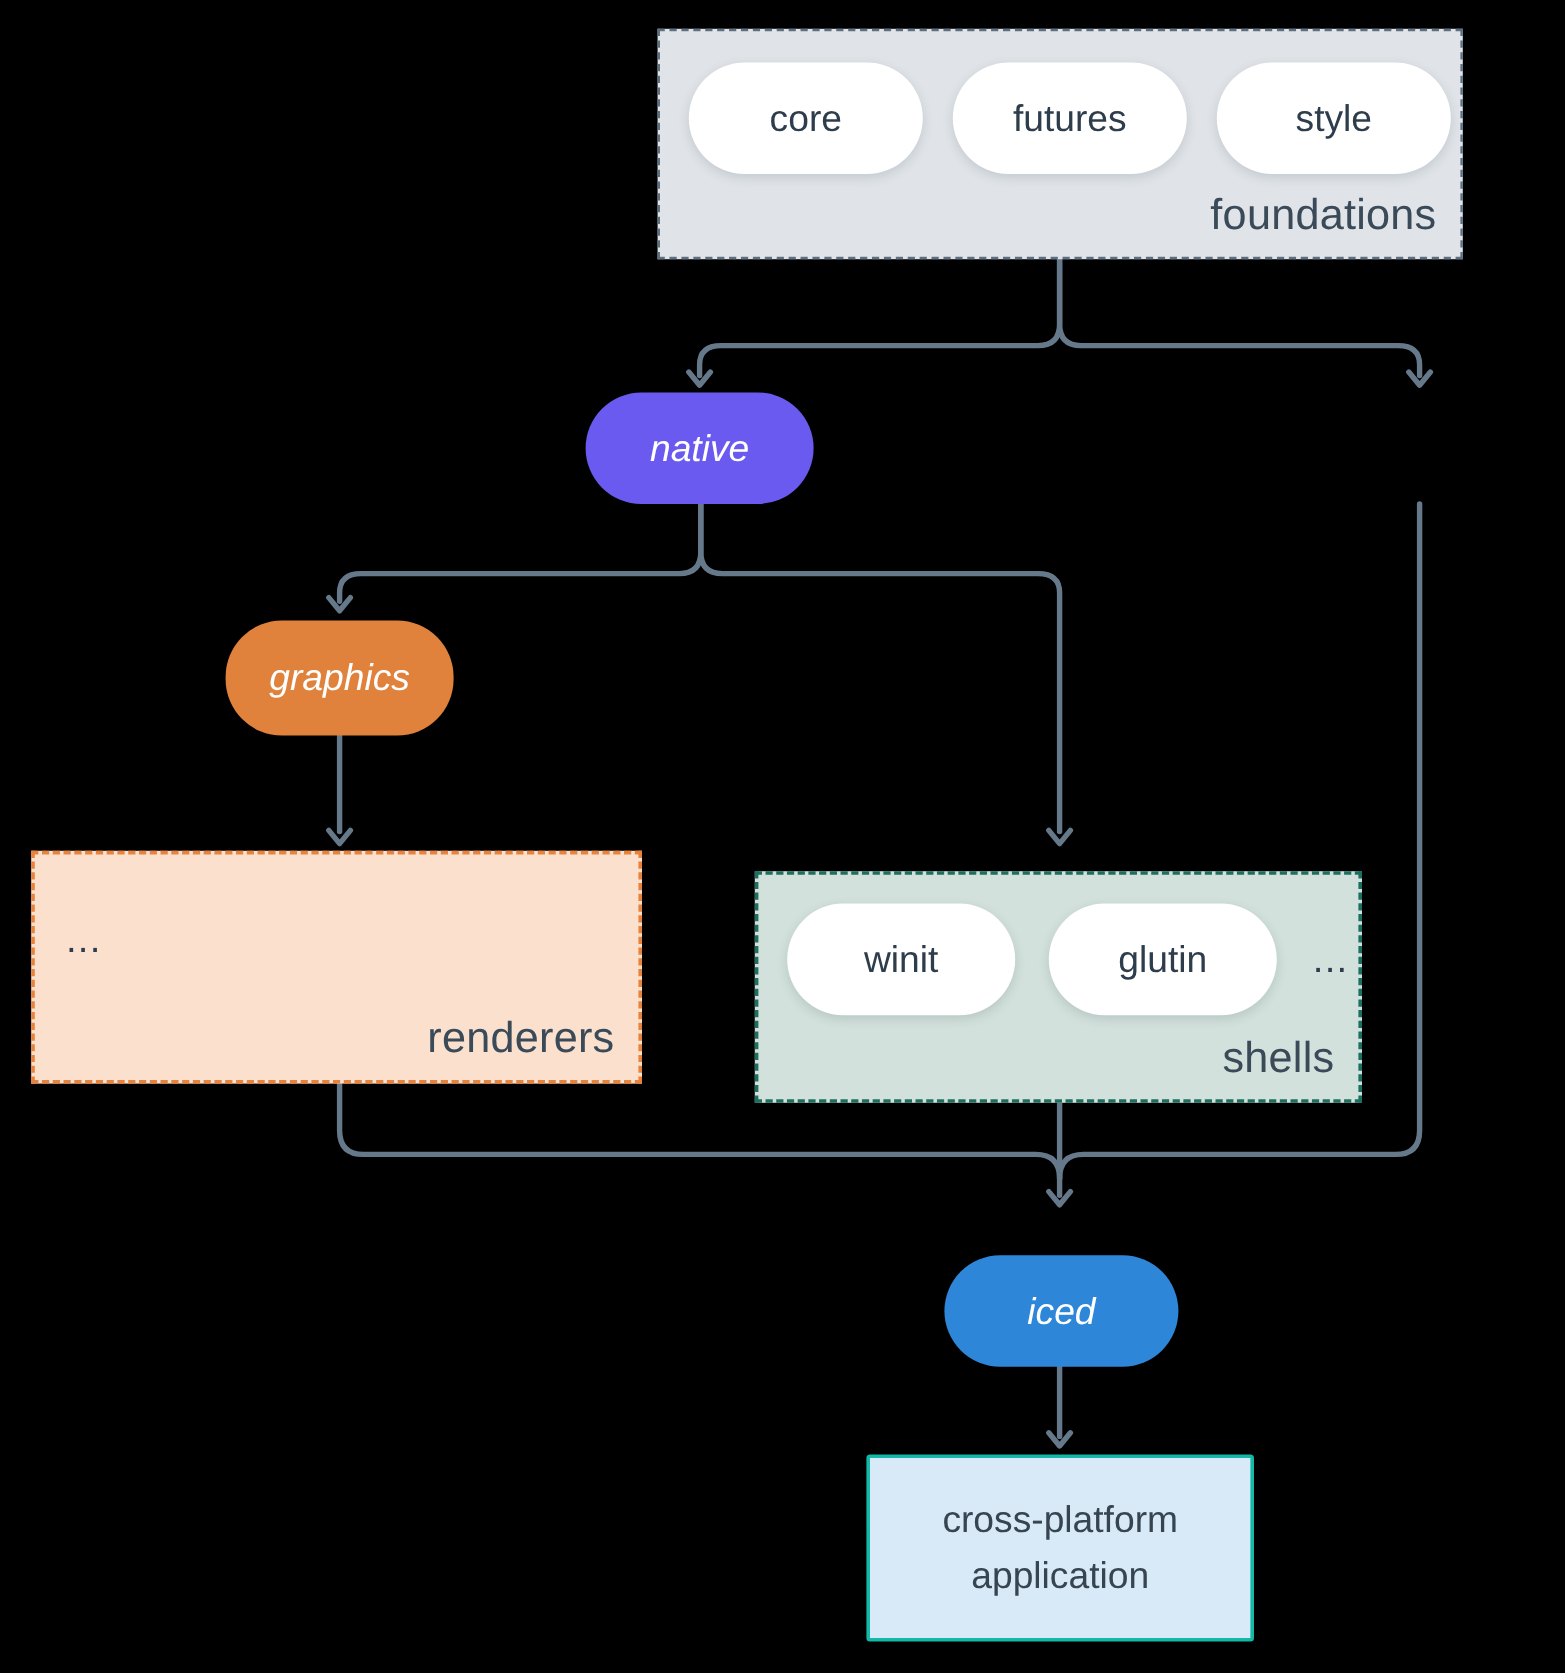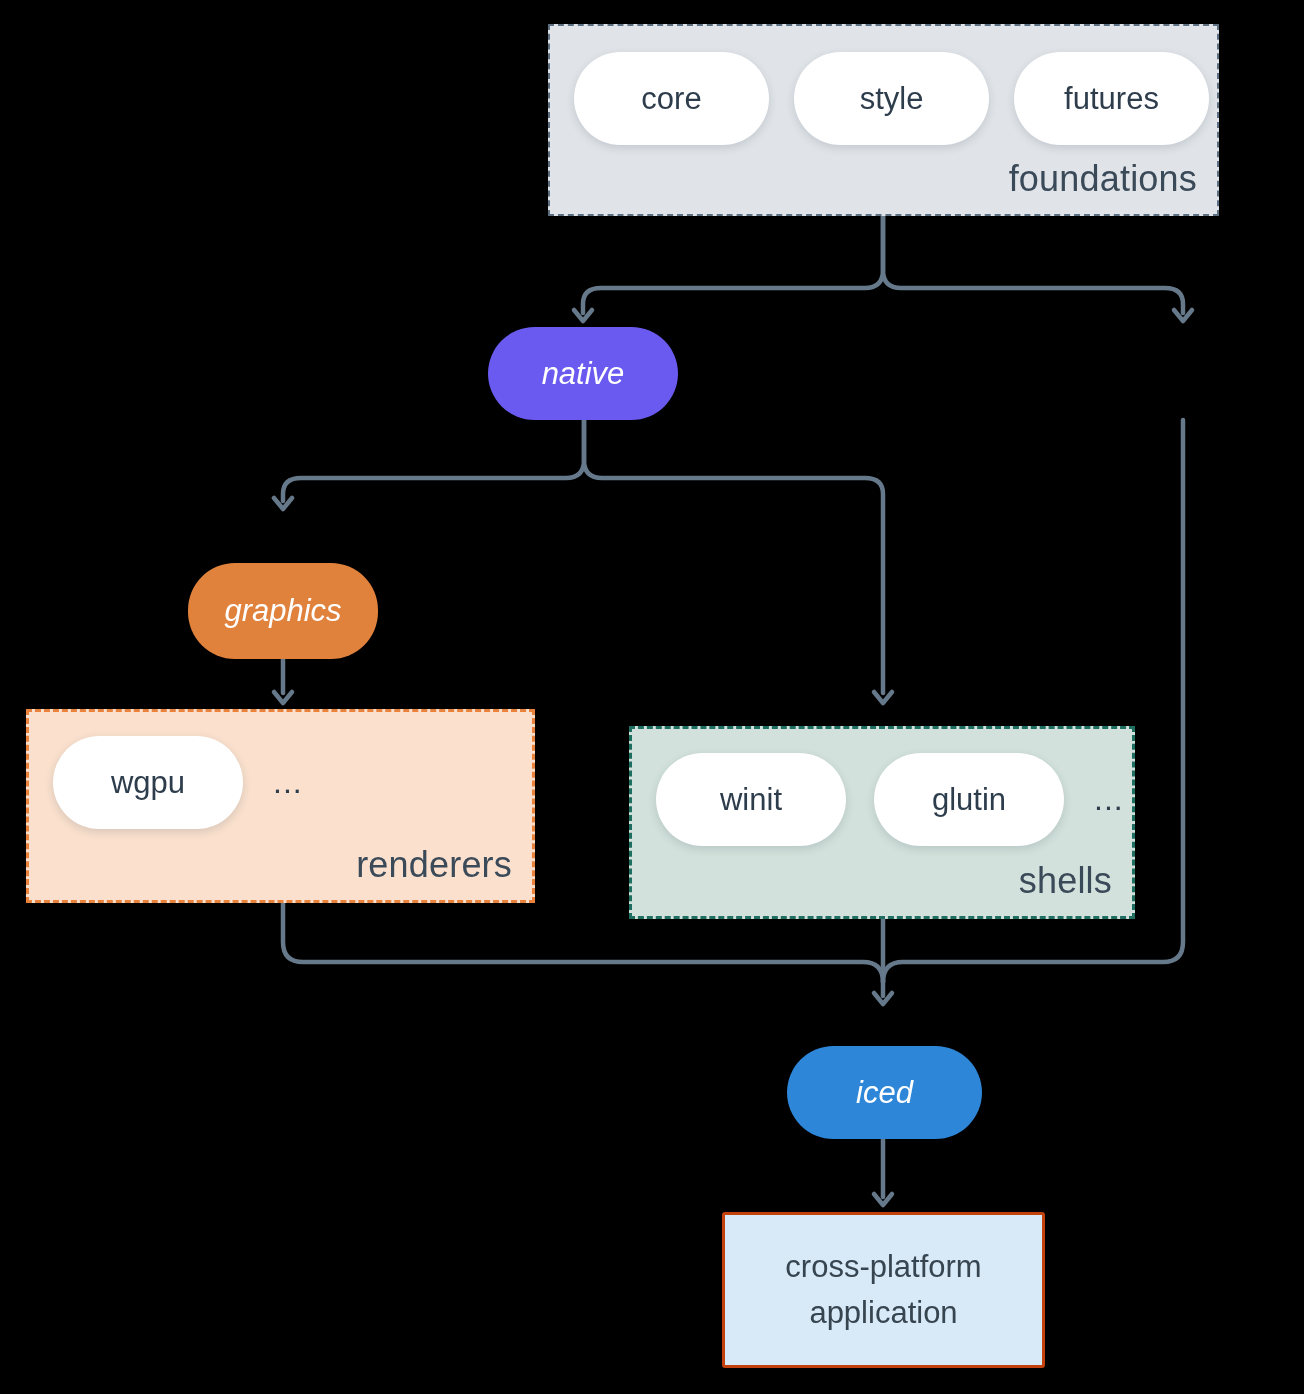--- a/index.html
+++ b/index.html
@@ -52,27 +52,27 @@
   }
 
   
   .node{
     position:absolute;display:flex;align-items:center;justify-content:center;
     width:190px;height:93px;border-radius:47px;
     color:#fff;font-size:31px;font-style:italic;
   }
   .n-native{left:488px;top:327px;background:#6a5aef;}
   .n-web{left:1088px;top:327px;background:#6a5aef;}
-  .n-graphics{left:188px;top:517px;width:190px;height:96px;background:#e0813c;margin-top:46px;}
+  .n-graphics{left:188px;top:517px;width:190px;height:96px;background:#e0813c;}
   .n-iced{left:787px;top:1010px;width:195px;height:93px;background:#2e86d8;margin-top:36px;}
 
   
   .app-box{
     position:absolute;left:722px;top:1212px;width:323px;height:156px;
-    box-sizing:border-box;border:3px solid #c2410c;border-radius:3px;
+    box-sizing:border-box;border:3px solid #14b8a6;border-radius:3px;
     background:#d8e9f8;color:#36454f;
     display:flex;align-items:center;justify-content:center;text-align:center;
     font-size:31px;line-height:46px;padding:0 28px;
   }
 </style>
 </head>
 <body>
 
 <div id="canvas">
 
@@ -96,33 +96,32 @@
     <path d="M 883 903 V 996"></path>
     <path d="M 874 993 L 883 1004 L 892 993"></path>
 
     <path d="M 883 1104 V 1197"></path>
     <path d="M 874 1194 L 883 1205 L 892 1194"></path>
   </svg>
 
   <div class="group g-foundations">
     <div class="pill-row">
       <div class="pill white">core</div>
+      <div class="pill white">futures</div>
       <div class="pill white">style</div>
-      <div class="pill white">futures</div>
     </div>
     <div class="group-label">foundations</div>
   </div>
 
   <div class="node n-native">native</div>
 
   <div class="node n-graphics">graphics</div>
 
   <div class="group g-renderers">
     <div class="pill-row">
-      <div class="pill white">wgpu</div>
       <div class="ellipsis">...</div>
     </div>
     <div class="group-label">renderers</div>
   </div>
 
   <div class="group g-shells">
     <div class="pill-row">
       <div class="pill white">winit</div>
       <div class="pill white">glutin</div>
       <div class="ellipsis">...</div>

